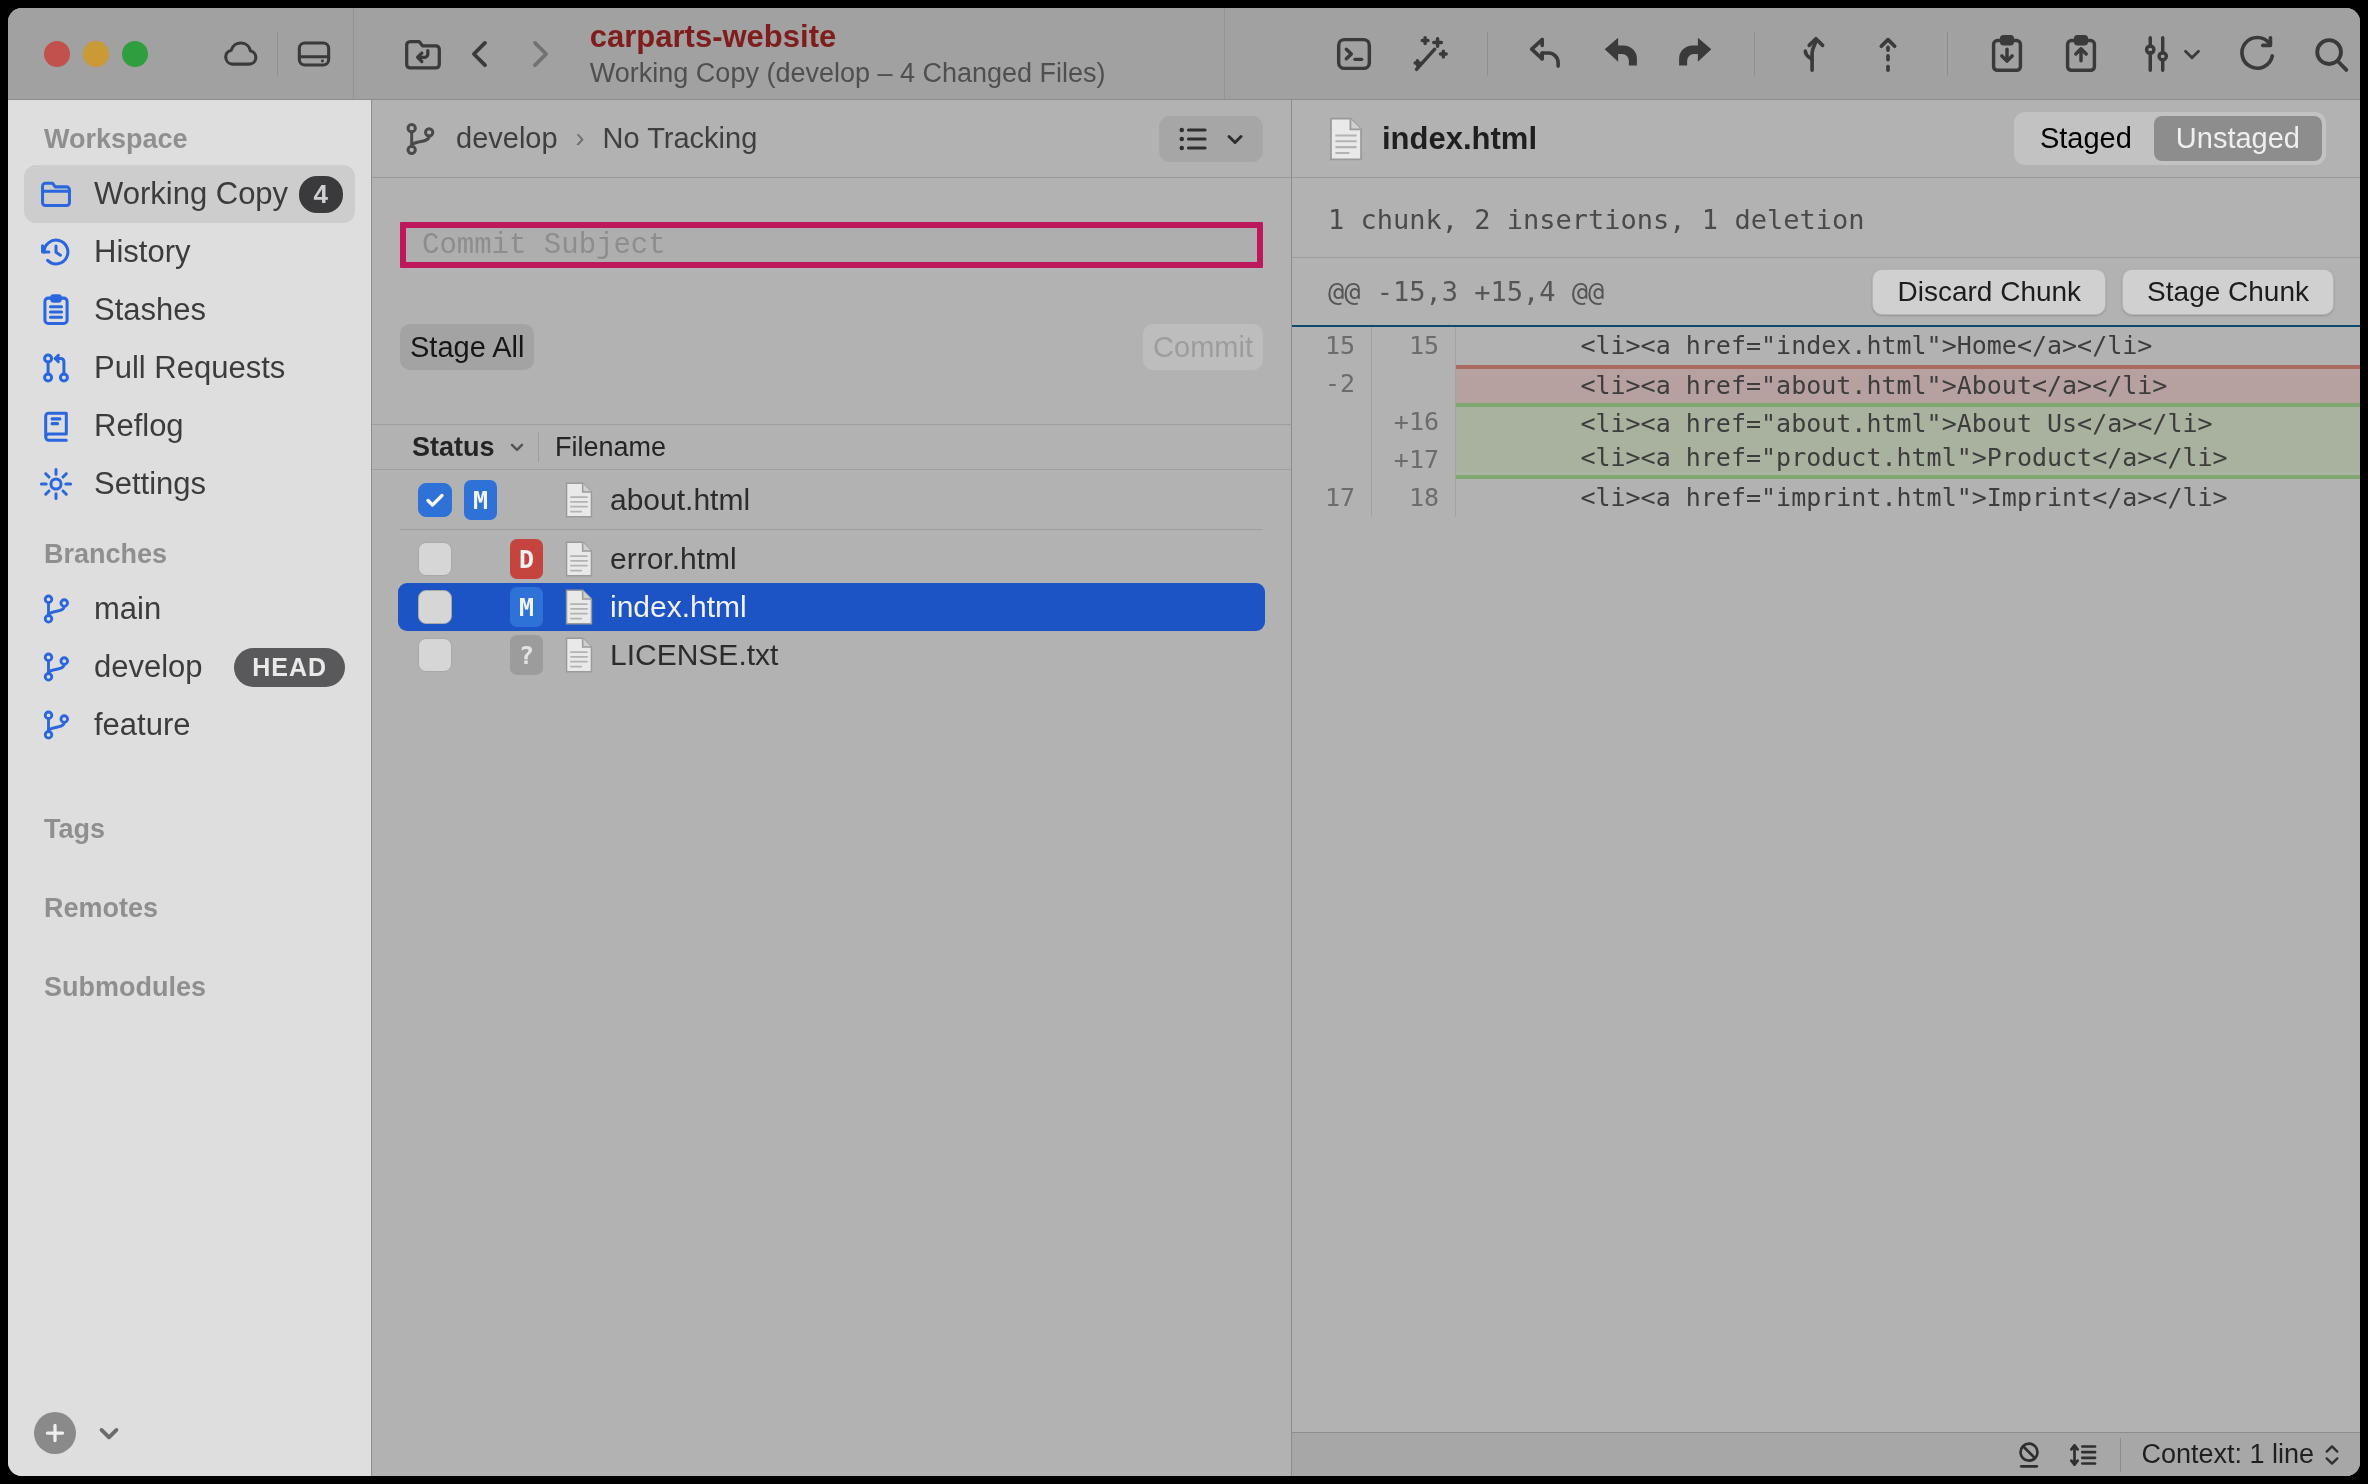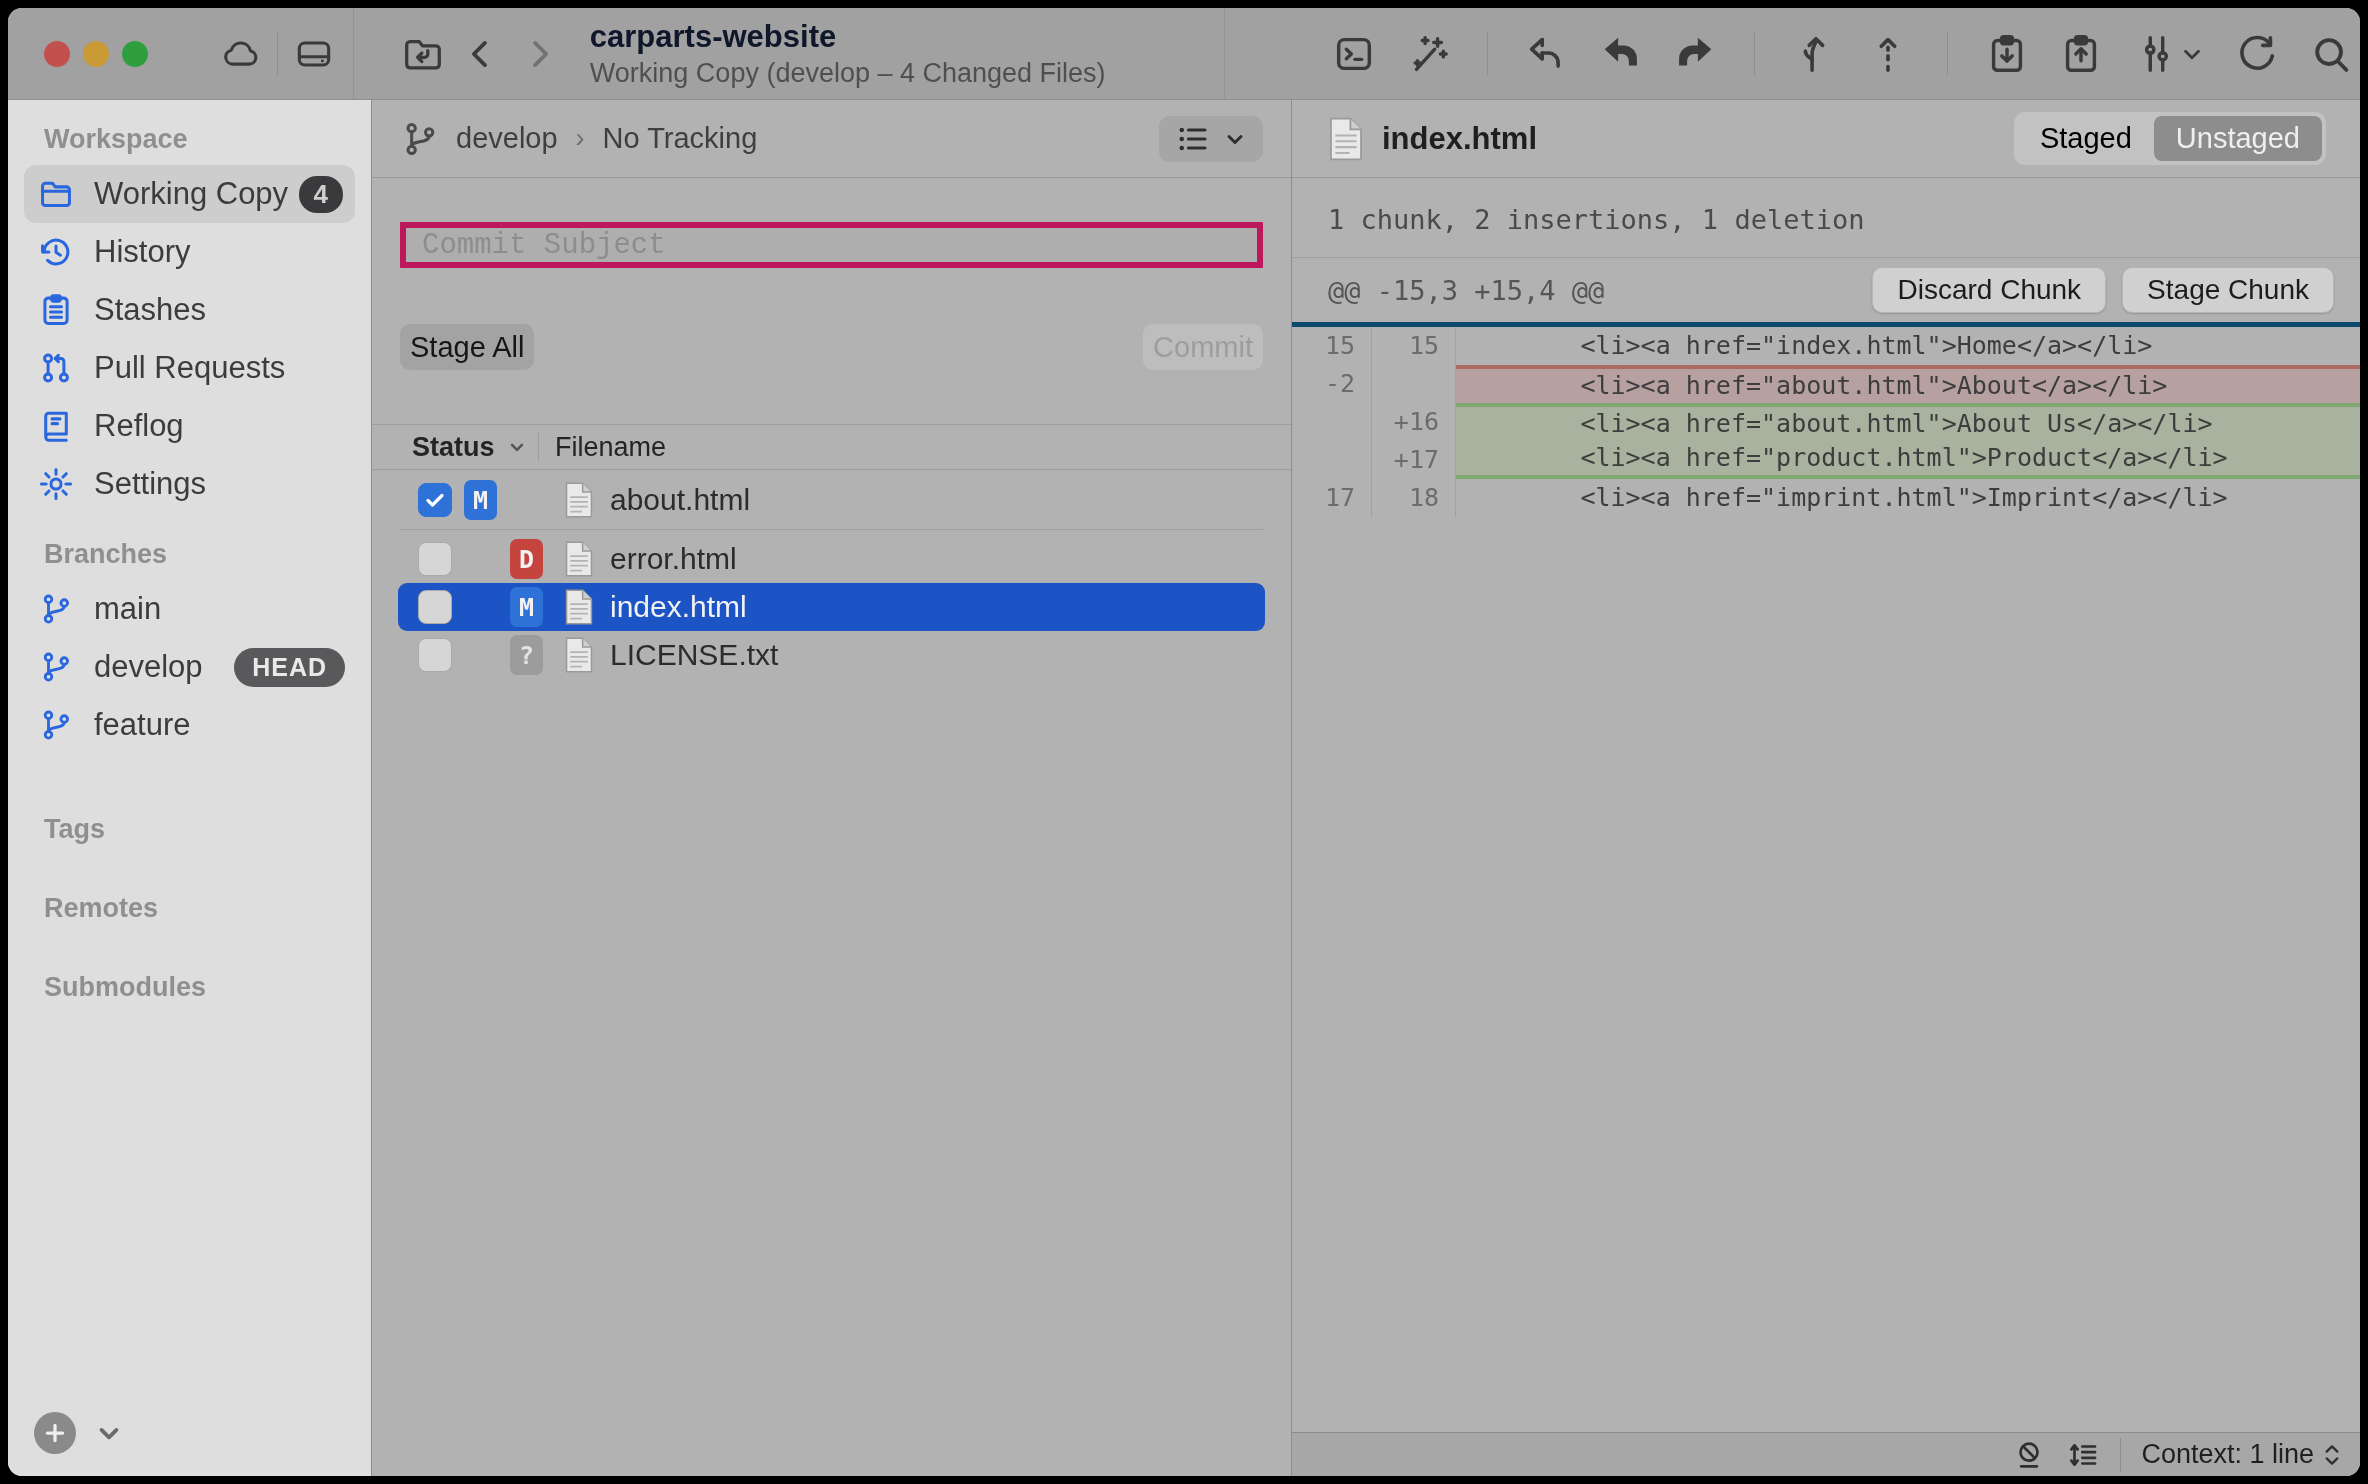--- a/index.html
+++ b/index.html
@@ -13,21 +13,21 @@
               display:flex; flex-shrink:0; }
   .tb-left { width:364px; display:flex; align-items:center; padding-left:36px;
              border-right:1px solid #949494; }
   .tl { width:26px; height:26px; border-radius:50%; margin-right:13px; }
   .tl-red{ background:#c2504c; } .tl-yellow{ background:#c99a36; } .tl-green{ background:#2f9e3f; }
   .tb-mac-icons { display:flex; align-items:center; margin-left:58px; gap:0; }
   .tb-divider { width:1px; height:44px; background:#8f8f8f; margin:0 14px; }
   .tb-mid { width:920px; display:flex; align-items:center; padding-left:40px;
             border-right:1px solid #949494; }
   .titleblock { margin-left:22px; }
-  .titleblock .t1 { font-size:31px; font-weight:bold; color:#0f172a; }
+  .titleblock .t1 { font-size:31px; font-weight:bold; color:#7f1d1d; }
   .titleblock .t2 { font-size:27px; color:#4f4f4f; margin-top:3px; }
   .tb-right { flex:1; display:flex; align-items:center; padding-left:100px; gap:16px; }
   .tbtn { width:58px; height:58px; display:flex; align-items:center; justify-content:center;
           border-radius:10px; flex-shrink:0; }
   .icon svg { display:block; }
   .dim { opacity:.45; }
 
   
   .content { flex:1; display:flex; min-height:0; }
 
@@ -92,21 +92,21 @@
   .diffpanel { flex:1; background:#b2b2b2; display:flex; flex-direction:column; min-width:0; }
   .diff-head { height:78px; border-bottom:1px solid #9a9a9a; display:flex; align-items:center;
                padding:0 34px 0 36px; flex-shrink:0; }
   .diff-file { font-size:31px; font-weight:bold; color:#1f1f1f; margin-left:18px; }
   .seg { margin-left:auto; background:#c2c2c2; border-radius:11px; padding:4px;
          display:flex; font-size:29px; }
   .seg .opt { padding:6px 22px; border-radius:8px; color:#000000; }
   .seg .opt.active { background:#8d8d8d; color:#efefef; }
   .mono { font-family:"DejaVu Sans Mono", monospace; }
   .diff-summary { padding:26px 0 22px 36px; font-size:27px; color:#4a4a4a; }
-  .chunkbar { border-top:1px solid #9e9e9e; border-bottom:5px solid #0c4a6e; height:70px;
+  .chunkbar { border-top:1px solid #9e9e9e; border-bottom:2px solid #0c4a6e; height:70px;
               display:flex; align-items:center; padding:0 26px 0 36px; flex-shrink:0; }
   .chunk-label { font-size:27px; color:#555; }
   .chunk-btns { margin-left:auto; display:flex; gap:16px; }
   .cbtn { background:#d0d0d0; border:1px solid #b5b5b5; border-radius:10px; height:46px;
           padding:0 24px; font-size:28px; color:#1c1c1c; box-shadow:0 1px 2px rgba(0,0,0,.18);
           font-family:"Liberation Sans", sans-serif;text-align:center; }
   .dlines { flex-shrink:0; }
   .dline { display:flex; height:38px; font-size:25px; color:#3d3d3d; }
   .ln { width:80px; text-align:right; padding-right:16px; line-height:38px; color:#6c6c6c;
         border-right:1px solid #a2a2a2; flex-shrink:0; }

